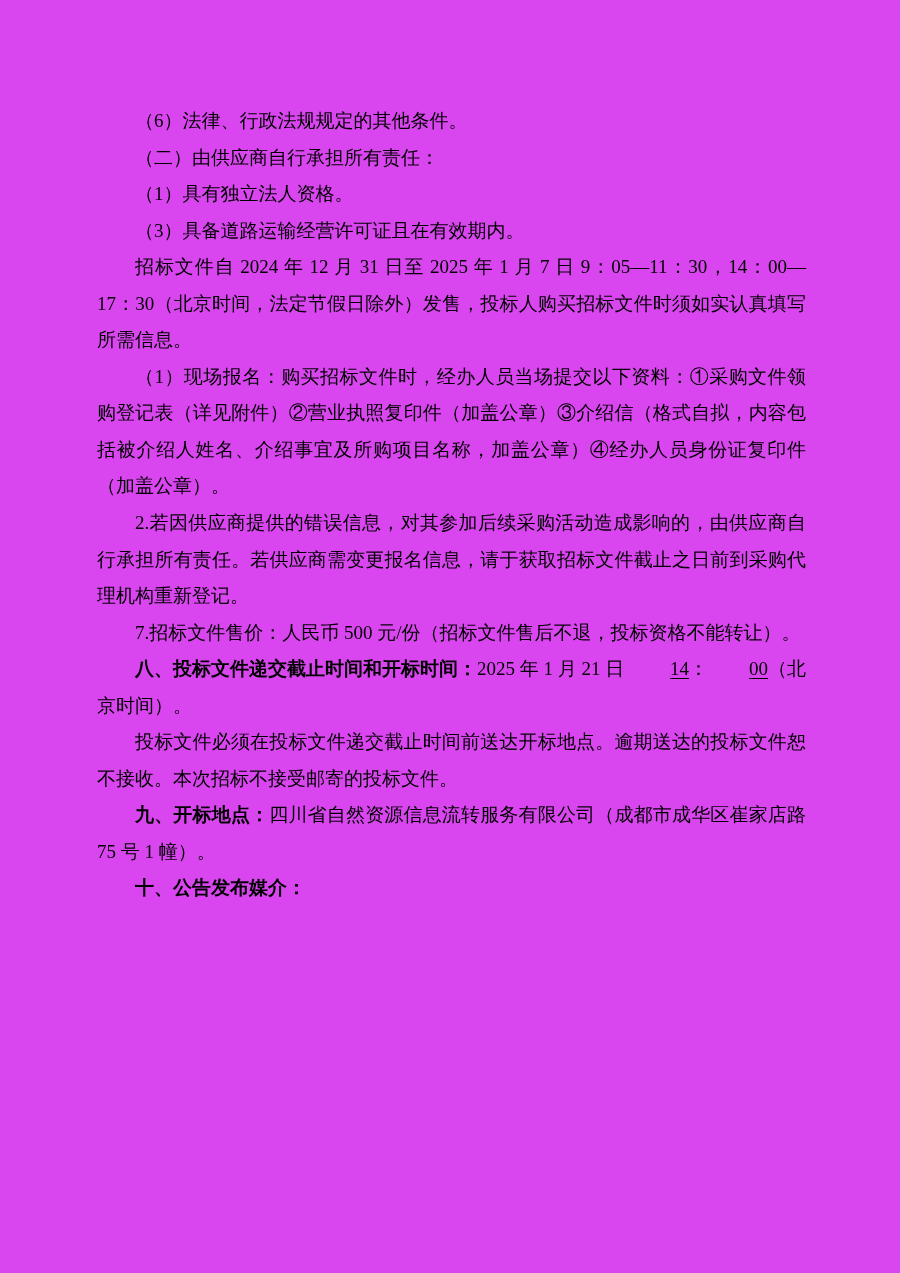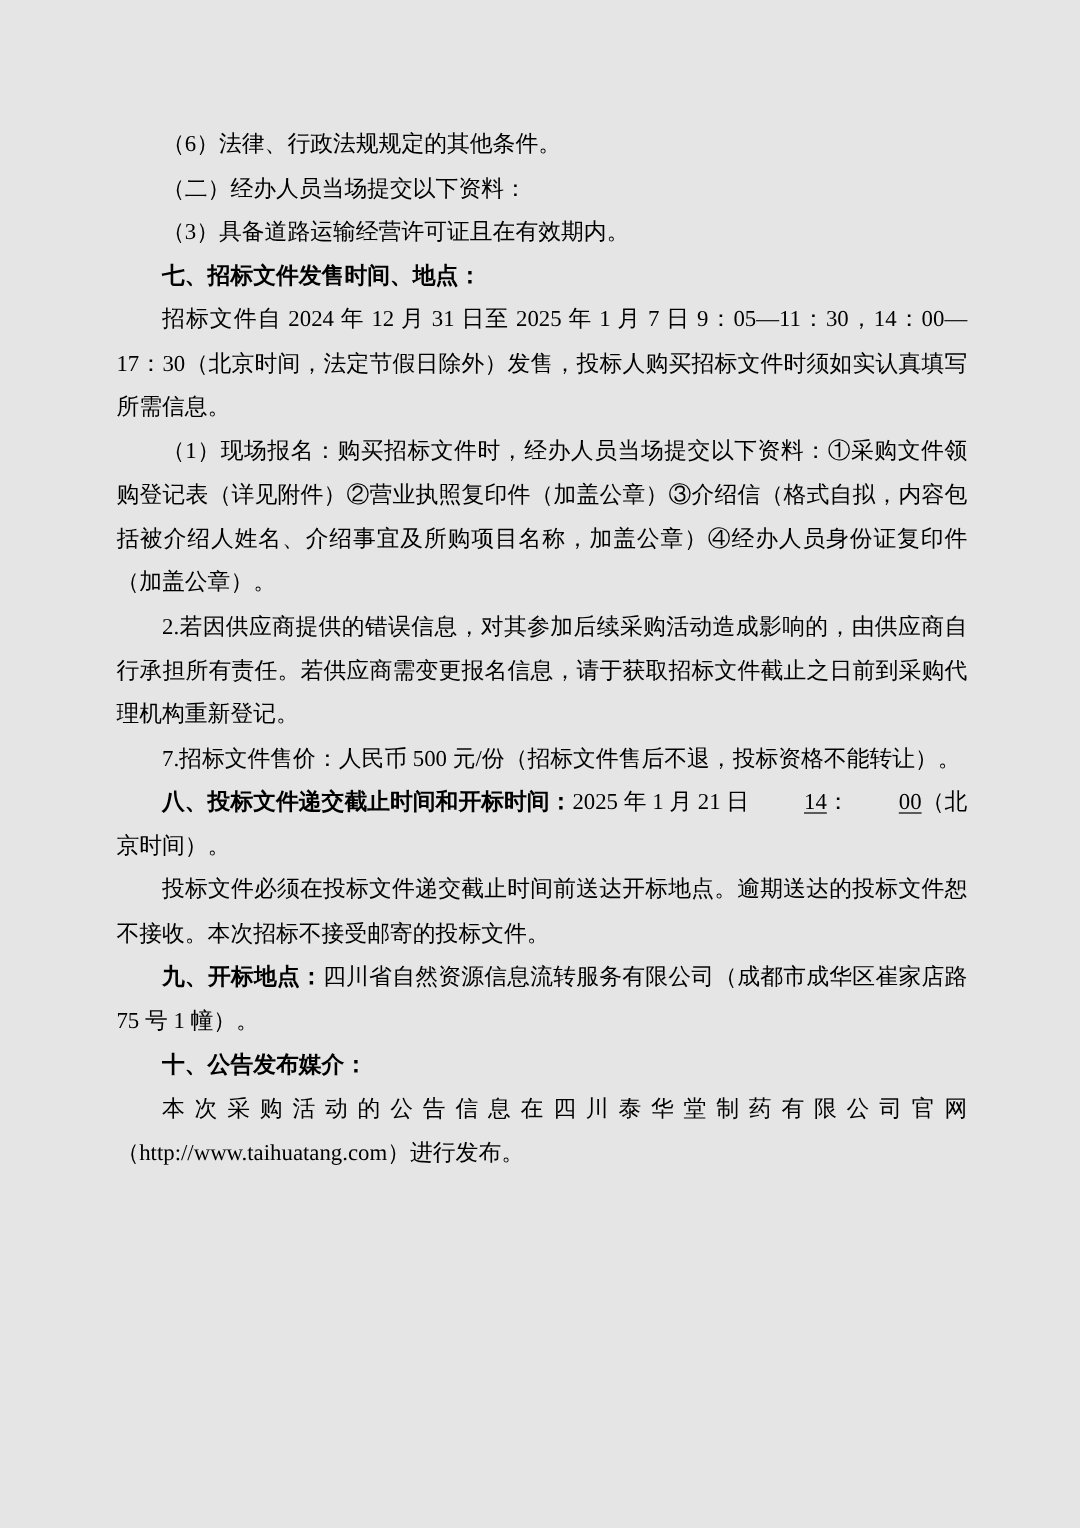--- a/index.html
+++ b/index.html
@@ -5,21 +5,21 @@
   html, body {
     margin: 0;
     padding: 0;
     background: #ffffff;
   }
   .page {
     position: relative;
     width: 900px;
     height: 1273px;
     margin: 0 auto;
-    background: #e5e5e5;
+    background: #d946ef;
     box-sizing: border-box;
     padding: 103px 94px 0 97px;
     font-family: "Liberation Serif", "DejaVu Serif", serif;
     font-size: 19px;
     line-height: 36.55px;
     color: #000000;
     overflow: hidden;
   }
   .page p {
     margin: 0;
@@ -42,27 +42,27 @@
     margin-left: 41px;
   }
 </style>
 </head>
 <body>
 
 <div class="page">
 
   <p>（6）法律、行政法规规定的其他条件。</p>
 
-  <p>（二）经办人员当场提交以下资料：</p>
+  <p>（二）由供应商自行承担所有责任：</p>
 
+  <p>（1）具有独立法人资格。</p>
 
 
   <p>（3）具备道路运输经营许可证且在有效期内。</p>
 
-  <p class="heading">七、招标文件发售时间、地点：</p>
 
   <p>招标文件自 2024 年 12 月 31 日至 2025 年 1 月 7 日 9：05—11：30，14：00—17：30（北京时间，法定节假日除外）发售，投标人购买招标文件时须如实认真填写所需信息。</p>
 
   <p>（1）现场报名：购买招标文件时，经办人员当场提交以下资料：①采购文件领购登记表（详见附件）②营业执照复印件（加盖公章）③介绍信（格式自拟，内容包括被介绍人姓名、介绍事宜及所购项目名称，加盖公章）④经办人员身份证复印件（加盖公章）。</p>
 
 
   <p>2.若因供应商提供的错误信息，对其参加后续采购活动造成影响的，由供应商自行承担所有责任。若供应商需变更报名信息，请于获取招标文件截止之日前到采购代理机构重新登记。</p>
 
   <p>7.招标文件售价：人民币 500 元/份（招标文件售后不退，投标资格不能转让）。</p>
 
@@ -71,15 +71,14 @@
   </p>
 
   <p>投标文件必须在投标文件递交截止时间前送达开标地点。逾期送达的投标文件恕不接收。本次招标不接受邮寄的投标文件。</p>
 
   <p>
     <span class="bold">九、开标地点：</span><span>四川省自然资源信息流转服务有限公司（成都市成华区崔家店路 75 号 1 幢）。</span>
   </p>
 
   <p class="heading">十、公告发布媒介：</p>
 
-  <p>本次采购活动的公告信息在四川泰华堂制药有限公司官网（http://www.taihuatang.com）进行发布。</p>
 
 </div>
 
 </body></html>

